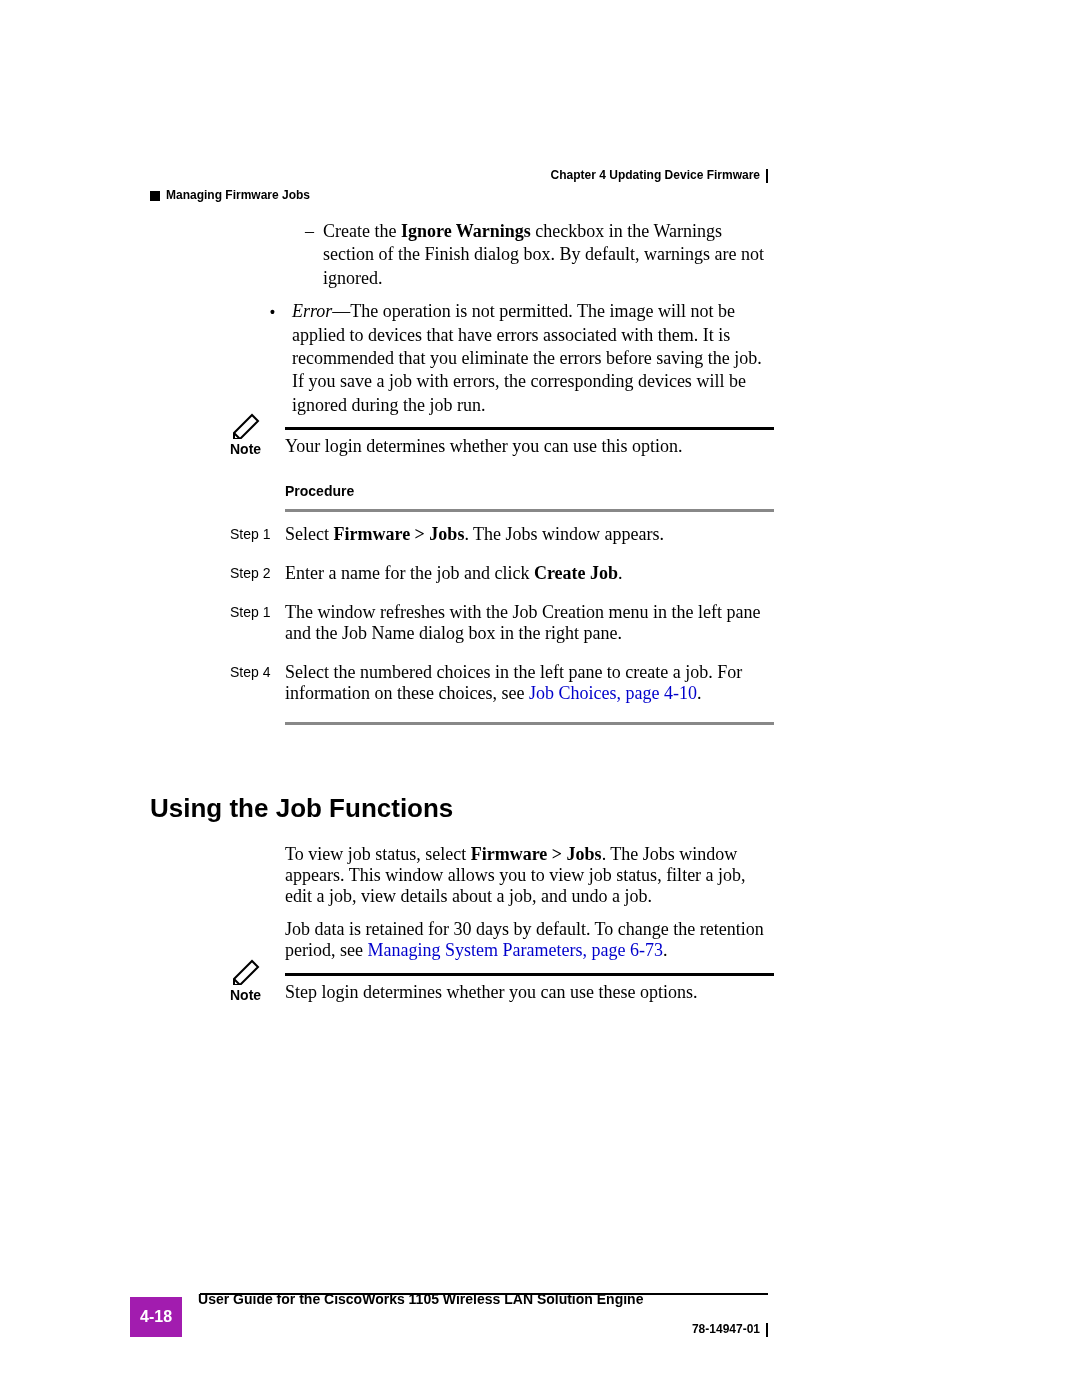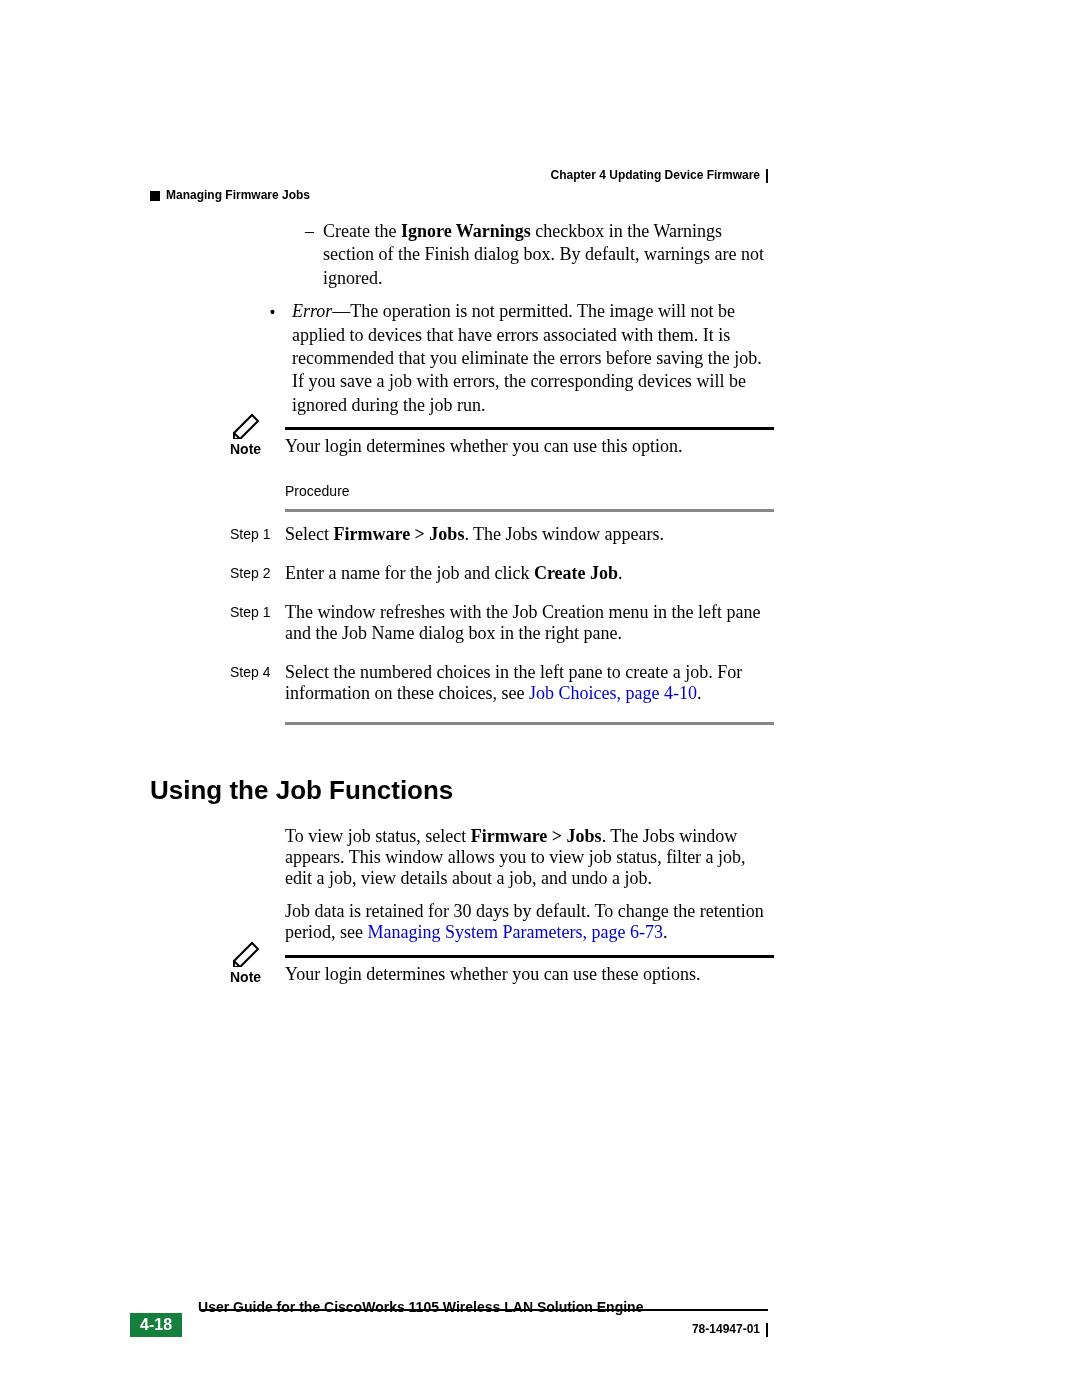--- a/index.html
+++ b/index.html
@@ -116,21 +116,21 @@
     font-size: 14px;
     font-weight: bold;
     margin-top: 2px;
   }
   .note-text {
     font-size: 18px;
   }
   .procedure-label {
     font-family: Arial, Helvetica, sans-serif;
     font-size: 14px;
-    font-weight: normal;
+    font-weight: bold;
     margin-left: 135px;
     margin-top: 26px;
     margin-bottom: 10px;
   }
   .step-rule {
     height: 3px;
     background: #888;
     margin-left: 135px;
     margin-top: 4px;
     margin-bottom: 12px;
@@ -169,26 +169,26 @@
     height: 2px;
     background: #000;
     margin-left: 70px;
   }
   .footer-row {
     display: flex;
     align-items: center;
     margin-top: 2px;
   }
   .page-box {
-    background: #15803d;
+    background: #a21caf;
     color: #fff;
     font-family: Arial, Helvetica, sans-serif;
     font-weight: bold;
     font-size: 16px;
-    padding: 3px 10px;
+    padding: 11px 10px;
   }
   .footer-title {
     font-family: Arial, Helvetica, sans-serif;
     font-size: 14px;
     font-weight: bold;
     margin-left: 16px;
     position: relative;
     top: -18px;
   }
   .footer-docnum {
@@ -279,41 +279,41 @@
 
     <div class="step-row">
       <div class="step-label">Step 4</div>
       <div class="step-body">
         <p><span>Select the numbered choices in the left pane to create a job. For information on these choices, see </span><span class="link">Job Choices, page 4-10</span><span>.</span></p>
       </div>
     </div>
 
     <div class="step-rule"></div>
 
-    <h2 class="section" style="margin-top:50px">Using the Job Functions</h2>
+    <h2 class="section" style="margin-top:68px">Using the Job Functions</h2>
 
     <div class="para">
       <span>To view job status, select </span><span class="bold">Firmware &gt; Jobs</span><span>. The Jobs window appears. This window allows you to view job status, filter a job, edit a job, view details about a job, and undo a job.</span>
     </div>
 
     <div class="para">
       <span>Job data is retained for 30 days by default. To change the retention period, see </span><span class="link">Managing System Parameters, page 6-73</span><span>.</span>
     </div>
 
     <div class="note-block">
       <div class="note-rule-top"></div>
       <div class="note-row">
         <div class="note-icon-col">
           <svg width="34" height="28" viewBox="0 0 34 28">
             <polygon points="4,22 22,4 28,10 10,28 4,28" fill="none" stroke="#000" stroke-width="2"></polygon>
             <line x1="4" y1="22" x2="10" y2="28" stroke="#000" stroke-width="2"></line>
           </svg>
           <div class="note-label">Note</div>
         </div>
-        <div class="note-text">Your login determines whether you can use these options.</div>
+        <div class="note-text">Step login determines whether you can use these options.</div>
       </div>
     </div>
 
   </div>
 
   <div class="footer">
     <div class="footer-rule"></div>
     <div class="footer-row">
       <div class="page-box">4-18</div>
       <div class="footer-title">User Guide for the CiscoWorks 1105 Wireless LAN Solution Engine</div>

